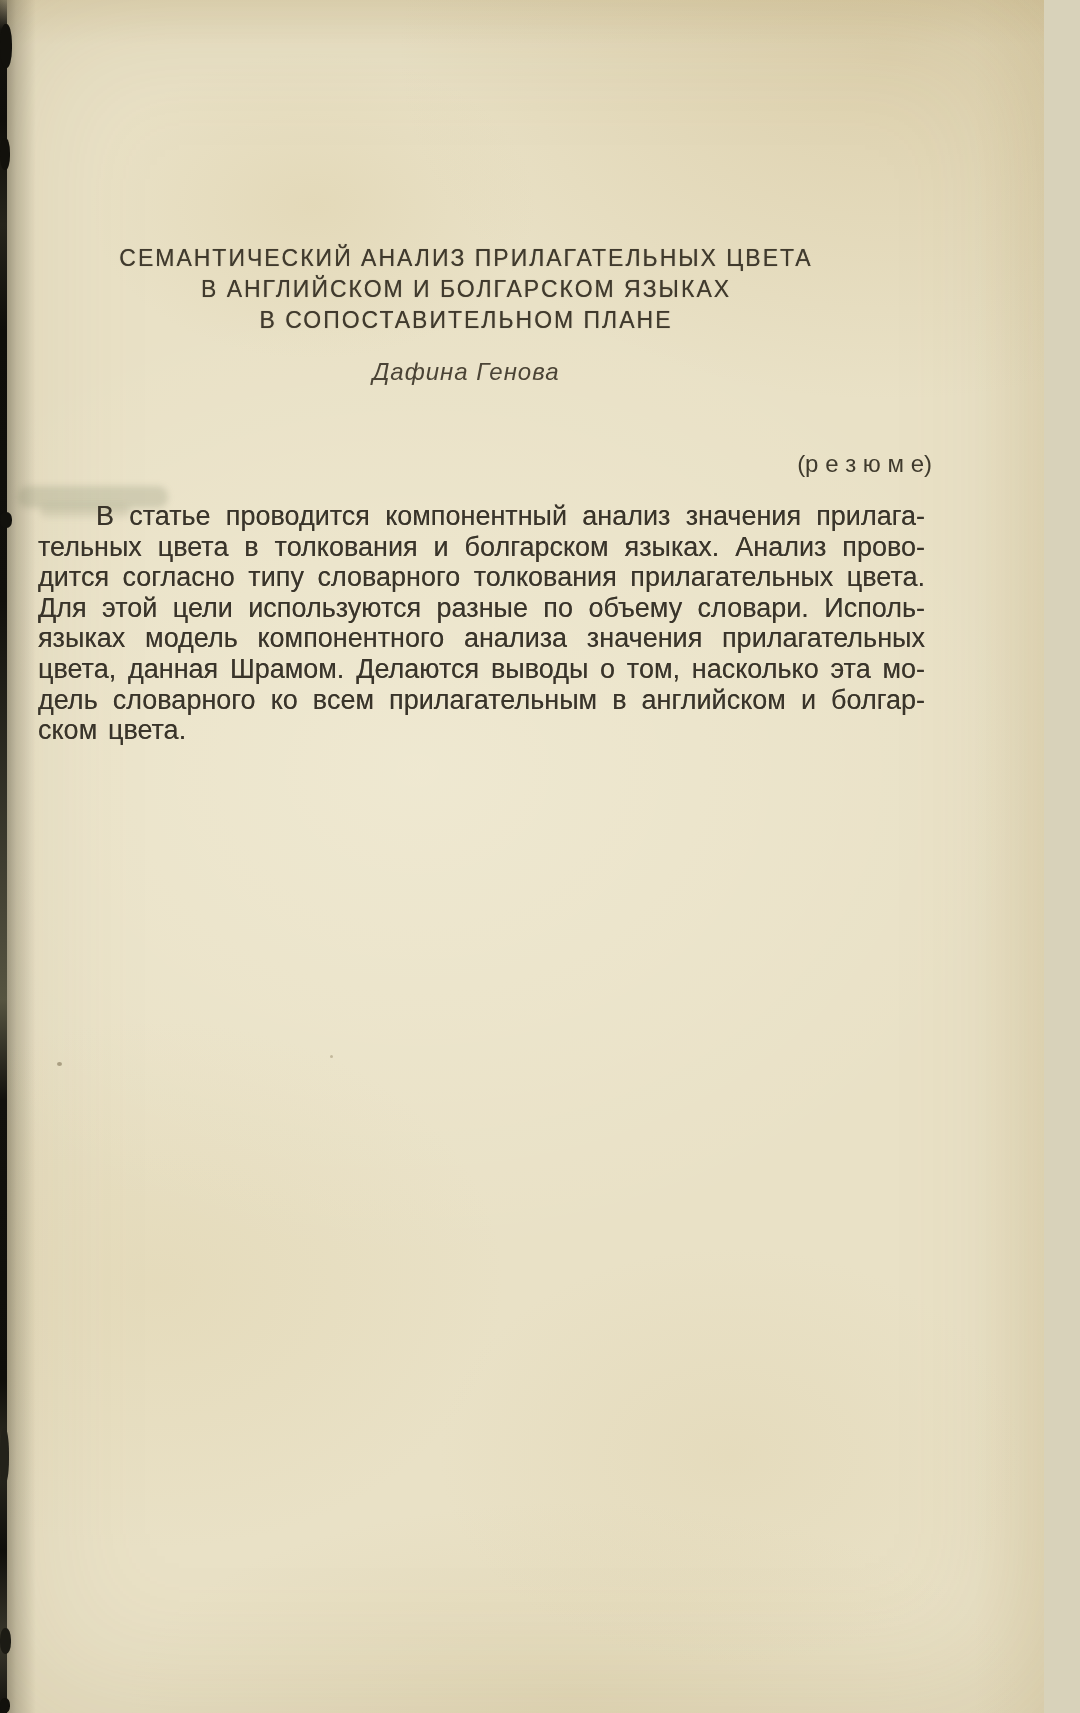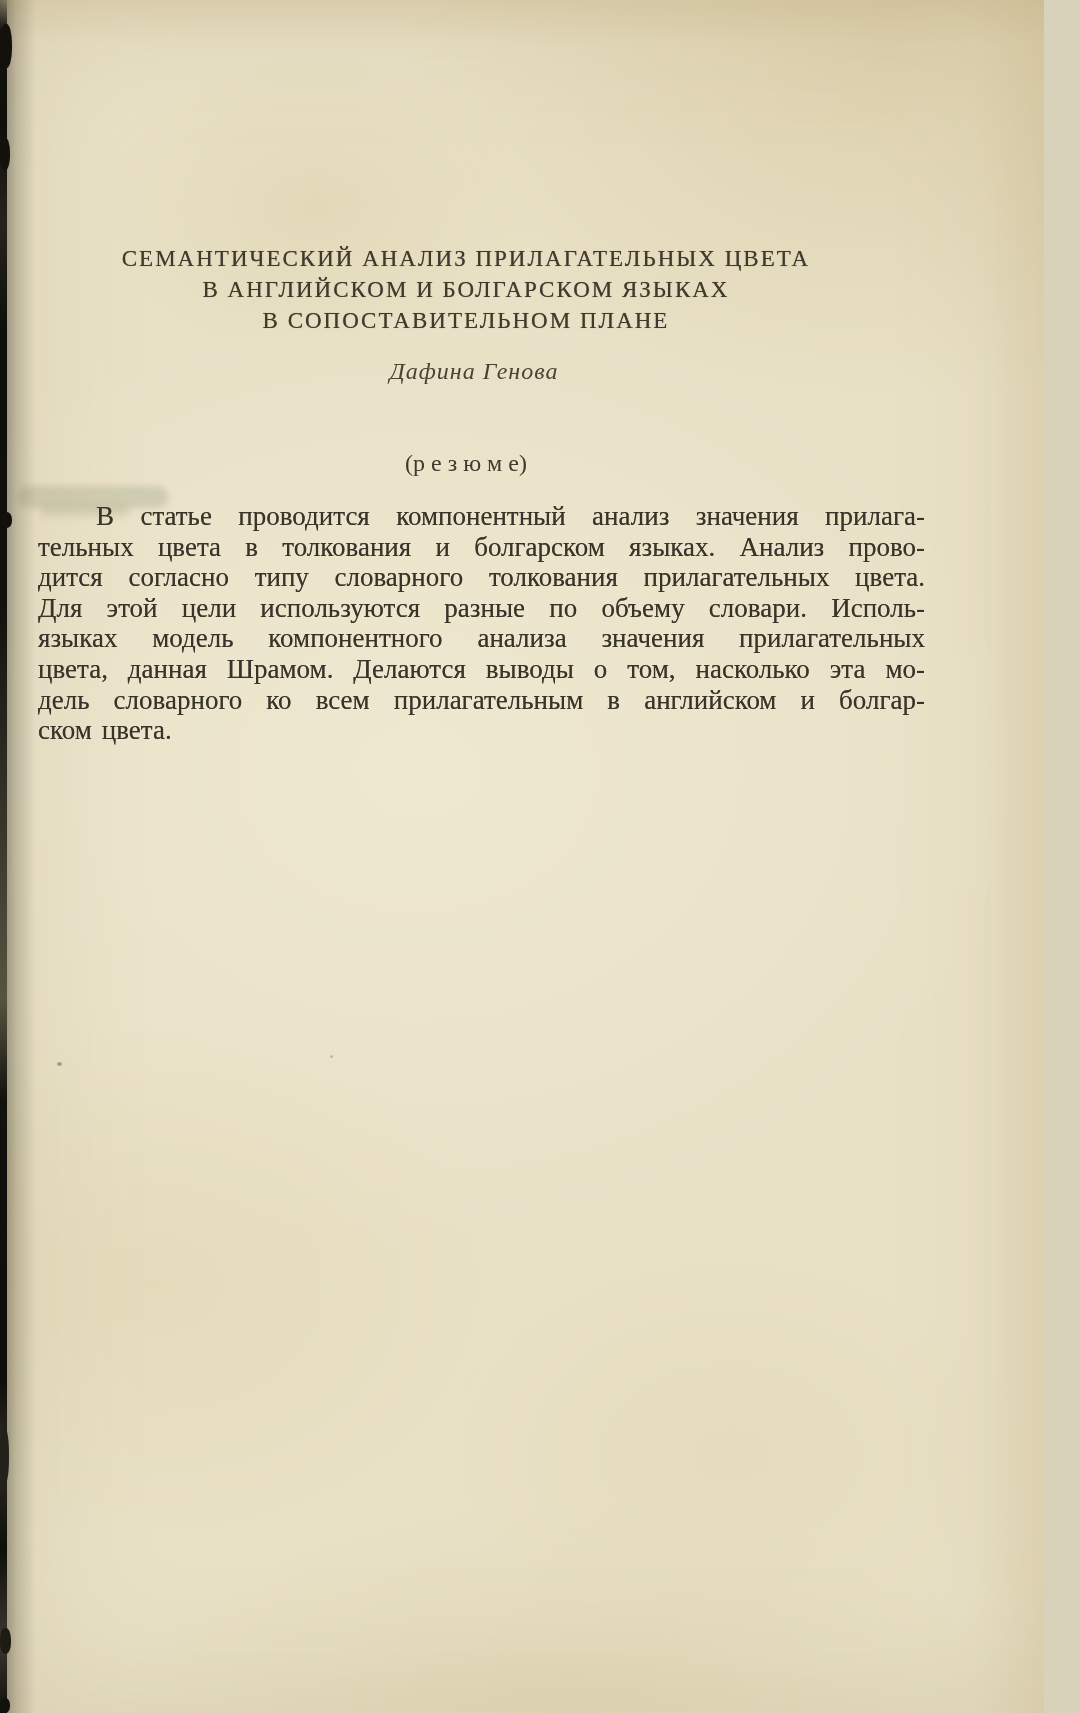--- a/index.html
+++ b/index.html
@@ -1,20 +1,20 @@
 <!DOCTYPE html>
 <html><head>
 <meta charset="utf-8">
 <style>
   html, body { margin:0; padding:0; background:#d8d2ba; }
   .page {
     position:relative;
     width:1044px; height:1713px;
     overflow:hidden;
-    font-family:Liberation Serif, serif;
+    font-family:Liberation Sans, sans-serif;
     background-color:#e9e1c6;
     background-image:
       radial-gradient(ellipse 700px 500px at 85% 3%,  rgba(196,174,122,0.30), transparent 70%),
       radial-gradient(ellipse 900px 700px at 40% 45%, rgba(255,253,240,0.26), transparent 70%),
       radial-gradient(ellipse 500px 380px at 15% 75%, rgba(210,192,140,0.18), transparent 70%),
       radial-gradient(ellipse 420px 300px at 70% 85%, rgba(208,190,142,0.16), transparent 70%),
       radial-gradient(ellipse 320px 220px at 30% 12%, rgba(205,186,134,0.20), transparent 70%),
       radial-gradient(ellipse 600px 260px at 55% 99%, rgba(200,182,130,0.18), transparent 75%),
       linear-gradient(to bottom, rgba(190,168,116,0.20), rgba(0,0,0,0) 45px),
       linear-gradient(to left,  rgba(200,180,128,0.16), rgba(0,0,0,0) 70px);
@@ -56,25 +56,25 @@
   .title {
     position:absolute; top:243px; left:0; width:100%; margin:0;
     text-align:center; font-weight:normal;
     font-size:23px; line-height:31px; letter-spacing:2px;
     color:#403a2d;
     text-shadow:0 0 0.7px rgba(64,58,45,0.7);
   }
   .author {
     position:absolute; top:358px; left:0; width:100%;
     text-align:center; font-style:italic;
-    font-size:24px; letter-spacing:1px; color:#4b4436;padding-left:8px;
+    font-size:24px; letter-spacing:1px; color:#4b4436;
   }
   .section-label {
     position:absolute; top:450px; left:0; width:100%;
-    text-align:center; font-size:24px; color:#3f3a2d;
+    text-align:right; font-size:24px; color:#3f3a2d;
   }
   .abstract {
     position:absolute; top:501px; left:14px; width:911px;
     font-size:27px; line-height:30.6px; color:#39342a;
     word-spacing:0.12em;
     text-shadow:0 0 0.6px rgba(57,52,42,0.65);
   }
   .bline { text-align:justify; text-align-last:justify;margin-left:24px; }
   .bline.indent { text-indent:58px; }
   .bline.last { text-align-last:left; }

